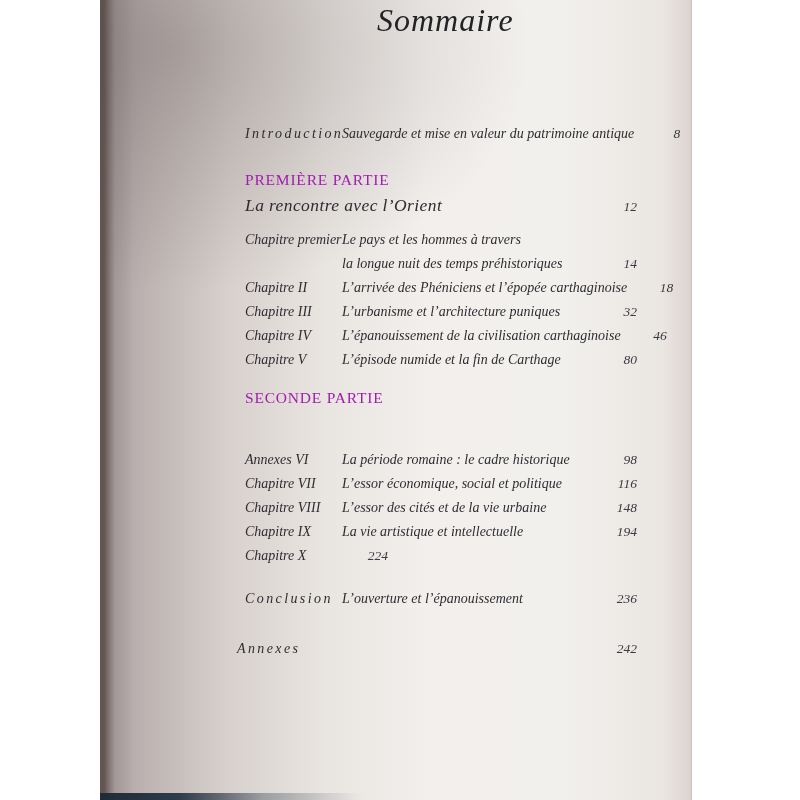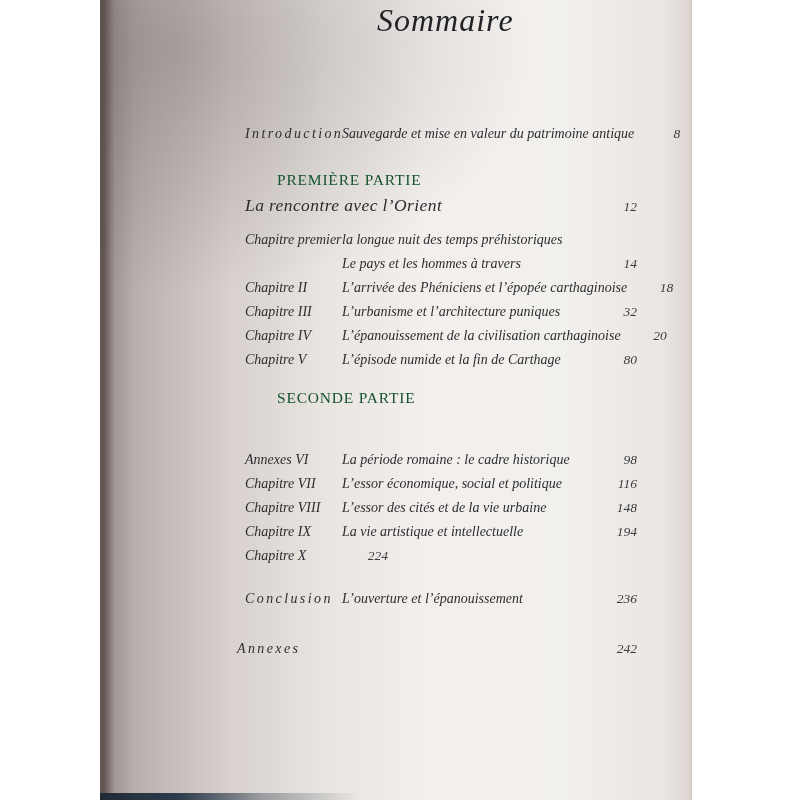--- a/index.html
+++ b/index.html
@@ -48,21 +48,21 @@
   }
   .col-label  { flex: none; width: 97px; font-style: italic; overflow: visible; }
   .col-title  { flex: 1 1 auto; font-style: italic; overflow: visible; }
   .col-num    { flex: none; width: 46px; text-align: right;
                 font-style: italic; font-size: 13.5px; color: #3a3a41; }
   .tracked    { letter-spacing: 2.4px; }
 
   .part-heading {
     position: absolute; left: 245px;
     font-size: 15.5px; letter-spacing: 0.8px;
-    color: #14532d; white-space: nowrap; margin-left: 32px;
+    color: #a21caf; white-space: nowrap;
   }
   .part-subtitle-row { align-items: baseline; }
   .part-subtitle {
     flex: 1 1 auto; font-style: italic;
     font-size: 17.5px; letter-spacing: 0.4px;
   }
 
   .two-line .col-num { align-self: flex-end; }
 </style>
 </head>
@@ -84,42 +84,42 @@
 
   <div class="part-heading" style="top:171px">PREMIÈRE PARTIE</div>
   <div class="toc-row ink part-subtitle-row" style="top:193px">
     <div class="part-subtitle">La rencontre avec l’Orient</div>
     <div class="col-num">12</div>
   </div>
 
   <div class="toc-row ink two-line" style="top:228px">
     <div class="col-label">Chapitre premier</div>
     <div class="col-title">
+      <div>Le pays et les hommes à travers</div>
       <div>la longue nuit des temps préhistoriques</div>
-      <div>Le pays et les hommes à travers</div>
     </div>
     <div class="col-num">14</div>
   </div>
 
   <div class="toc-row ink" style="top:276px">
     <div class="col-label">Chapitre II</div>
     <div class="col-title">L’arrivée des Phéniciens et l’épopée carthaginoise</div>
     <div class="col-num">18</div>
   </div>
 
   <div class="toc-row ink" style="top:300px">
     <div class="col-label">Chapitre III</div>
     <div class="col-title">L’urbanisme et l’architecture puniques</div>
     <div class="col-num">32</div>
   </div>
 
   <div class="toc-row ink" style="top:324px">
     <div class="col-label">Chapitre IV</div>
     <div class="col-title">L’épanouissement de la civilisation carthaginoise</div>
-    <div class="col-num">20</div>
+    <div class="col-num">46</div>
   </div>
 
   <div class="toc-row ink" style="top:348px">
     <div class="col-label">Chapitre V</div>
     <div class="col-title">L’épisode numide et la fin de Carthage</div>
     <div class="col-num">80</div>
   </div>
 
   <div class="part-heading" style="top:389px">SECONDE PARTIE</div>
 

